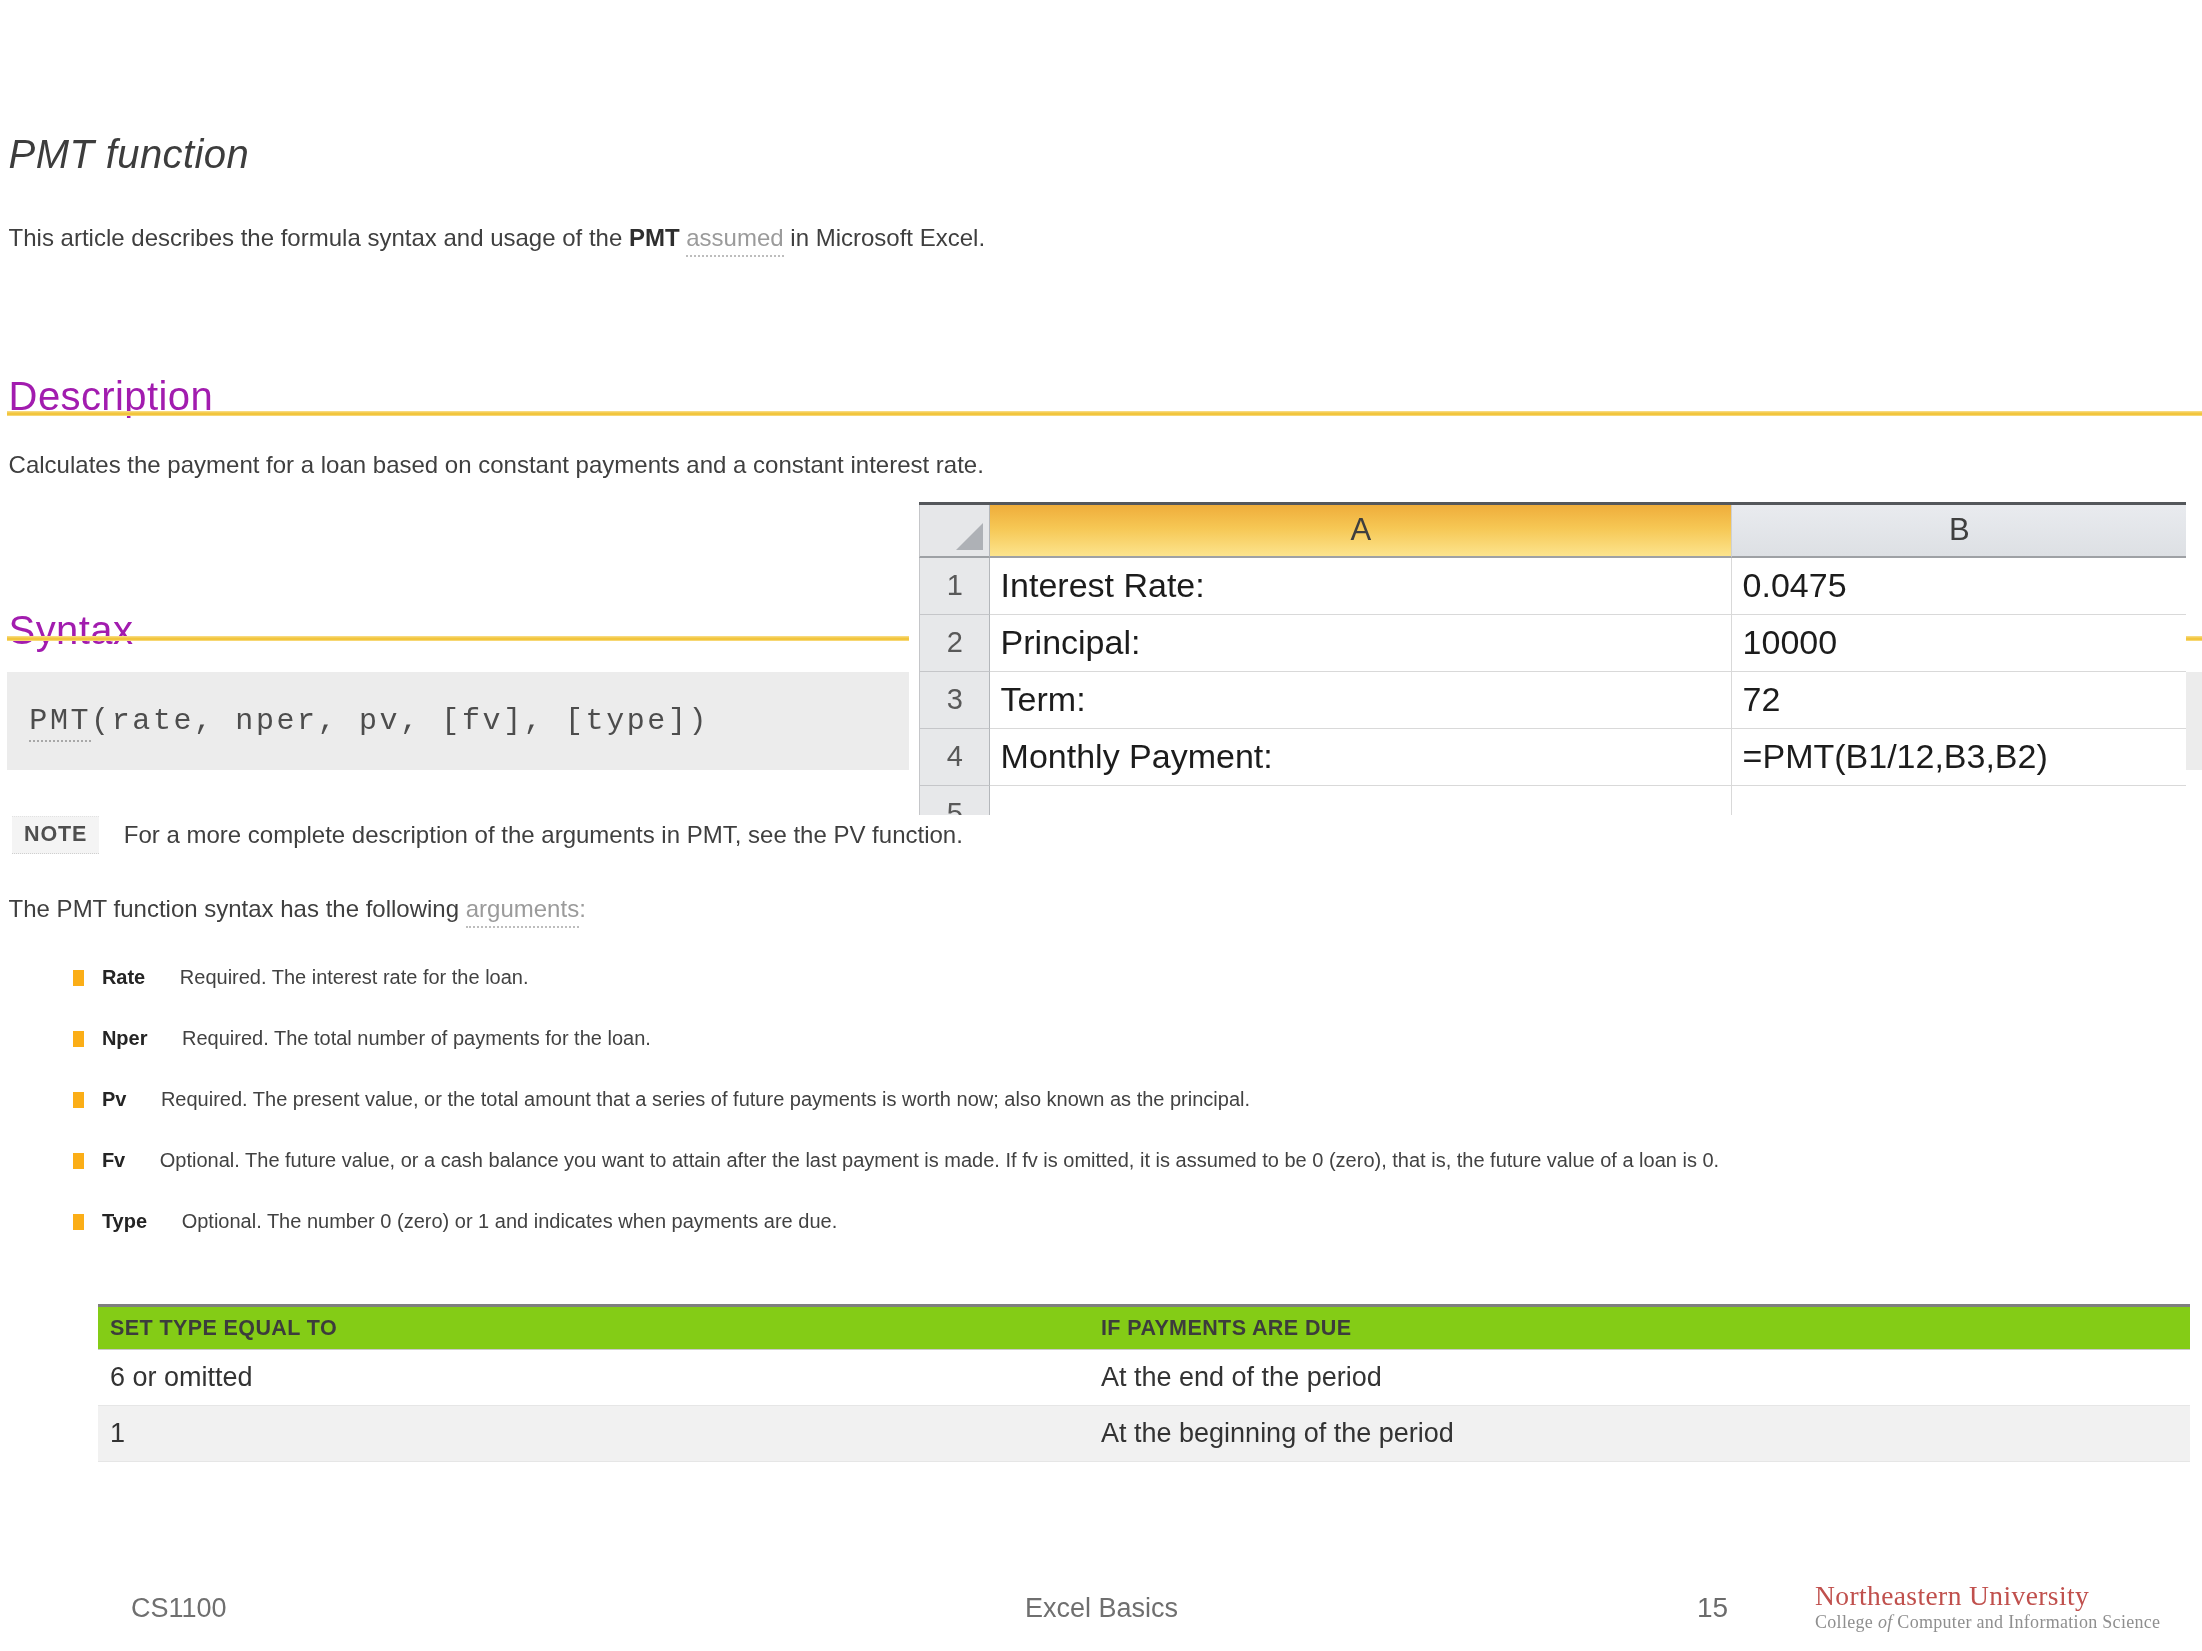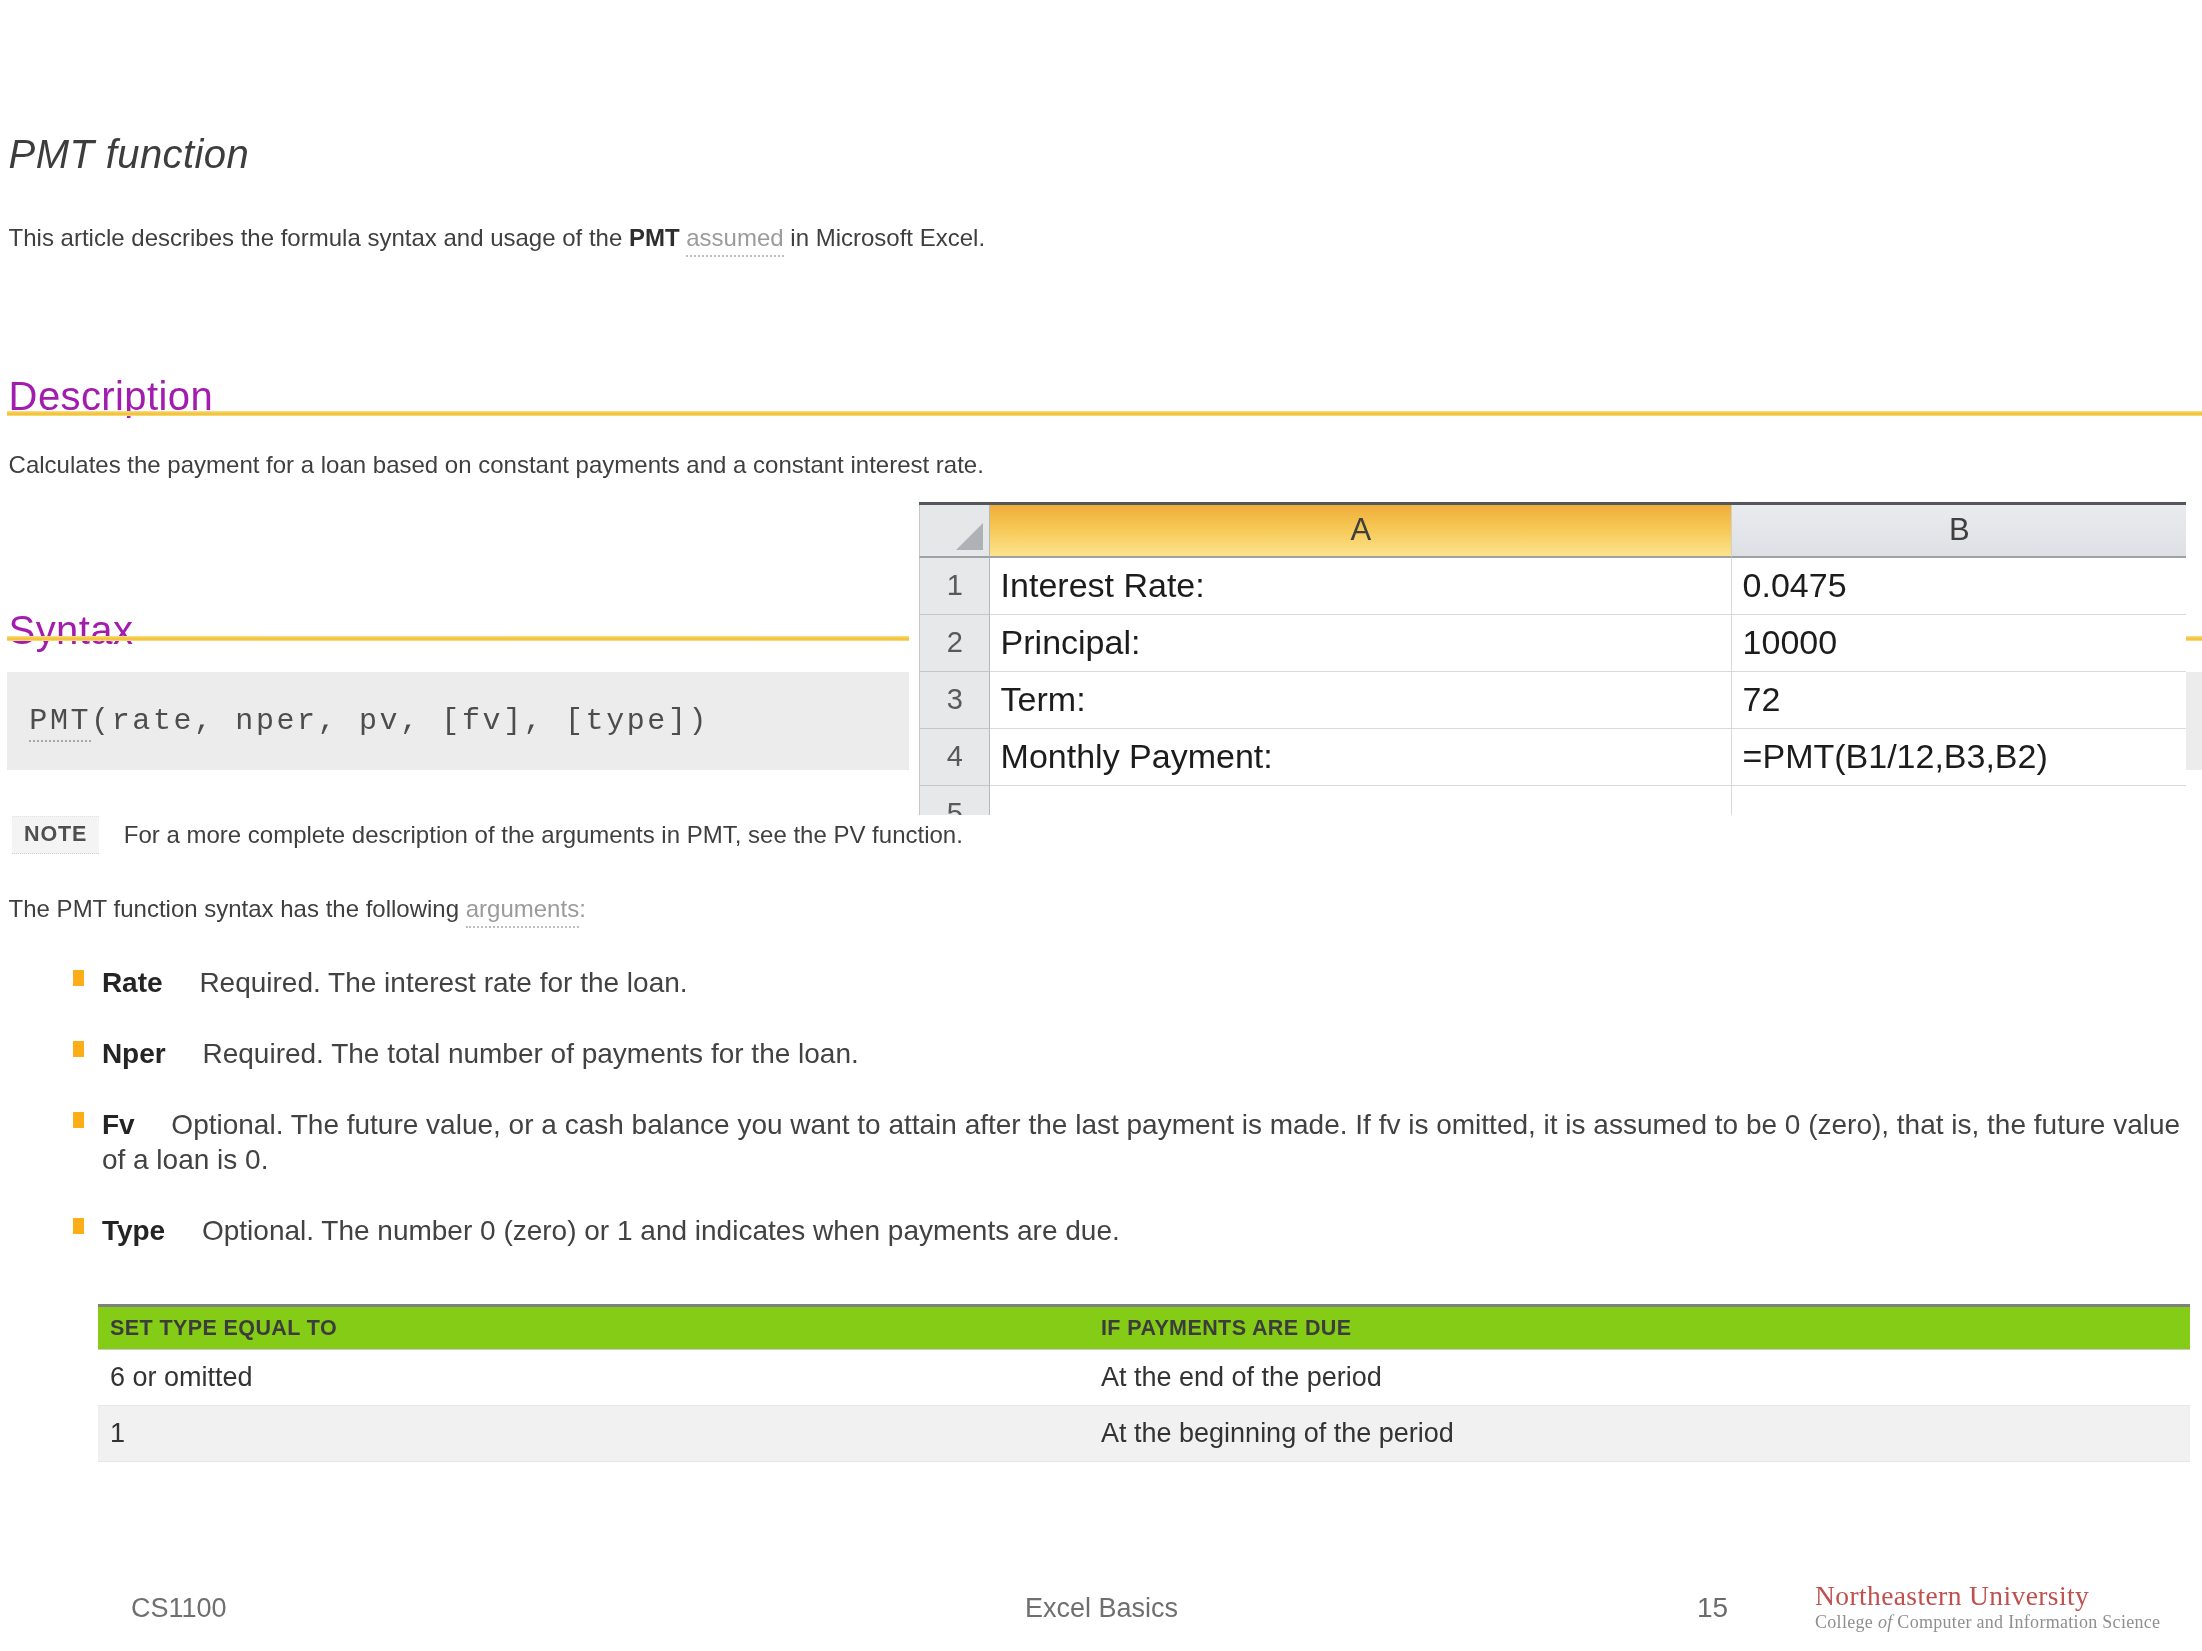--- a/index.html
+++ b/index.html
@@ -30,21 +30,21 @@
   .code-text { font-family:"Liberation Mono", monospace; font-size:30px; letter-spacing:2.6px; color:#4d4d4d; }
   .code-link { border-bottom:2.6px dotted #a8a8a8; padding-bottom:1.7px; cursor:pointer; }
 
   
   .note-badge { display:inline-block; background:#f4f4f4; border-bottom:1.7px dotted #cfcfcf; border-top:0.9px dotted #e2e2e2;
     font-size:21.5px; font-weight:700; color:#4f4f4f; letter-spacing:0.9px; padding:5.2px 12px 6px 12px; margin-right:20.6px; vertical-align:middle; }
   .note-text { font-size:24px; color:#3f3f3f; vertical-align:middle; }
 
   
   .arg-list { left:6.9px; right:0; list-style:none; margin:0; padding:0; }
-  .arg-item { position:relative; padding-left:95px; margin-bottom:36px; font-size:28px; line-height:1.25; }
+  .arg-item { position:relative; padding-left:95px; margin-bottom:36px; font-size:20px; line-height:1.25; }
   .bullet-sq { position:absolute; left:66px; top:5.2px; width:11.2px; height:15.5px; background:#fbae17; }
   .arg-term { font-weight:700; color:#242424; margin-right:29px; }
   .arg-desc { color:#424242; }
 
   
   .type-table { left:98px; width:2092px; border-collapse:collapse; table-layout:fixed; }
   .type-table th { background:#84cc16; border-top:3.4px solid #7f7f7f; border-bottom:1.7px solid #c9c9c9;
     font-size:21.5px; font-weight:700; color:#3c3c3c; text-align:left; padding:8.6px 0 8.6px 12px; letter-spacing:0.4px; height:41px; }
   .type-table td { font-size:27px; color:#333333; padding:0 0 0 12px; height:56px; border-bottom:1.7px solid #e6e6e6; }
   .type-table tr.alt td { background:#f1f1f1; }
@@ -115,20 +115,25 @@
     <span class="arg-term">Rate</span>
     <span class="arg-desc">Required. The interest rate for the loan.</span>
   </li>
   <li class="arg-item">
     <span class="bullet-sq"></span>
     <span class="arg-term">Nper</span>
     <span class="arg-desc">Required. The total number of payments for the loan.</span>
   </li>
   <li class="arg-item">
     <span class="bullet-sq"></span>
+    <span class="arg-term">Pv</span>
+    <span class="arg-desc">Required. The present value, or the total amount that a series of future payments is worth now; also known as the principal.</span>
+  </li>
+  <li class="arg-item">
+    <span class="bullet-sq"></span>
     <span class="arg-term">Fv</span>
     <span class="arg-desc">Optional. The future value, or a cash balance you want to attain after the last payment is made. If fv is omitted, it is assumed to be 0 (zero), that is, the future value of a loan is 0.</span>
   </li>
   <li class="arg-item">
     <span class="bullet-sq"></span>
     <span class="arg-term">Type</span>
     <span class="arg-desc">Optional. The number 0 (zero) or 1 and indicates when payments are due.</span>
   </li>
 </ul>
 

